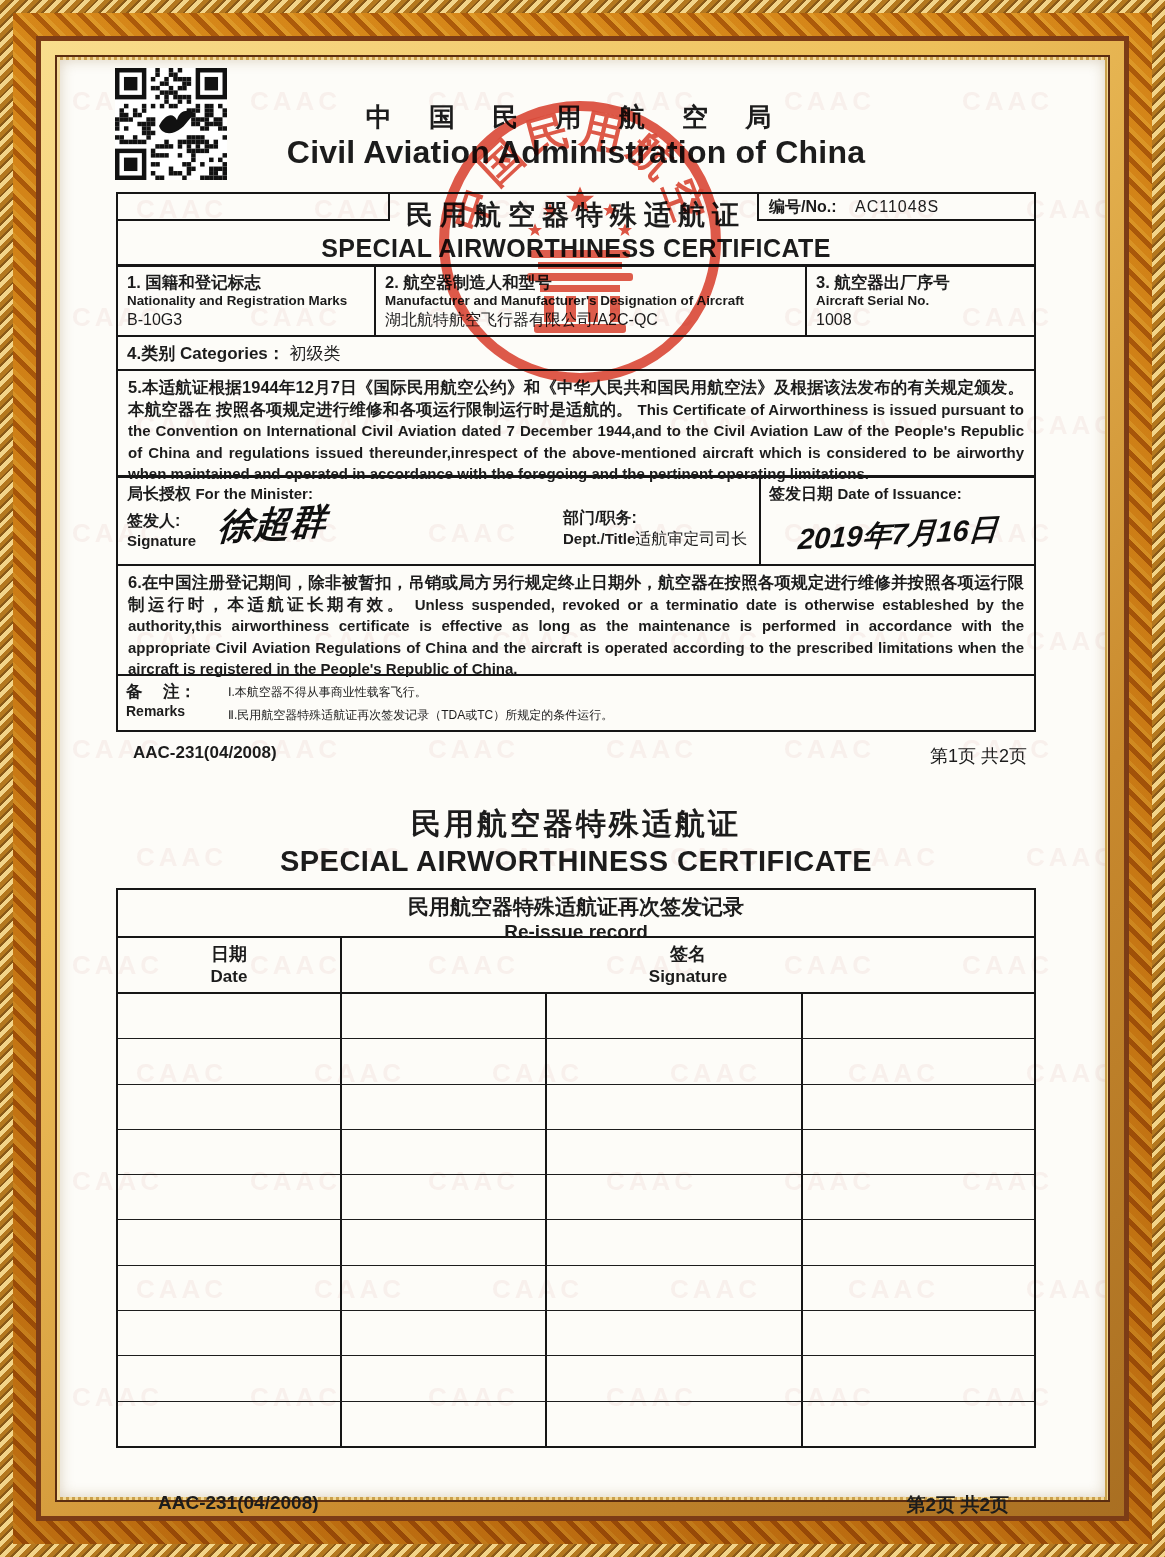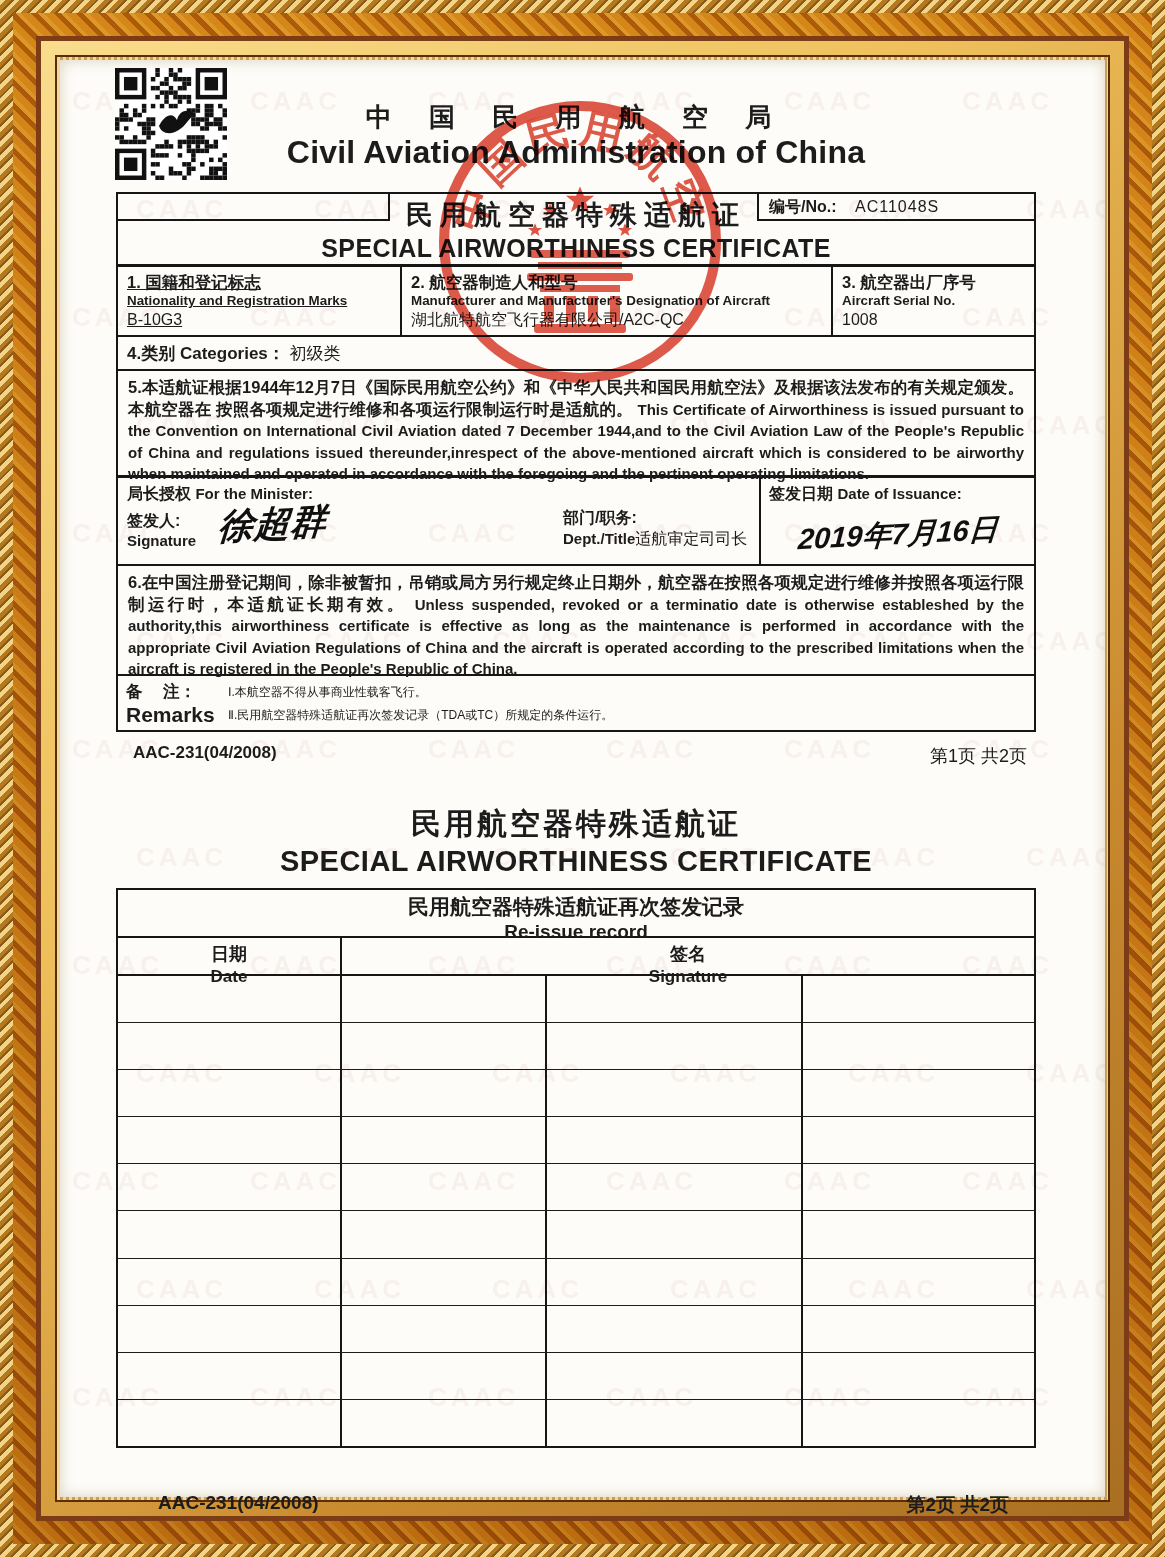--- a/index.html
+++ b/index.html
@@ -34,47 +34,47 @@
   .t1 .hdrA{position:relative;height:73px;border-bottom:3px solid #161616;}
   .blankbox{position:absolute;left:0;top:0;width:272px;height:27px;border-right:2px solid #161616;border-bottom:2px solid #161616;}
   .nobox{position:absolute;left:639px;top:0;right:0;height:27px;border-left:2px solid #161616;border-bottom:2px solid #161616;
          padding:3px 0 0 10px;font-size:16px;}
   .nobox .val{font-weight:normal;margin-left:14px;letter-spacing:1px;}
   .cert-title-cn{top:3px;font-size:27px;font-weight:bold;letter-spacing:7px;}
   .cert-title-en{bottom:1px;font-size:25px;font-weight:bold;letter-spacing:.4px;}
   .frow{display:flex;height:70px;border-bottom:2px solid #161616;}
   .fcell{padding:4px 9px;}
   .fcell+.fcell{border-left:2px solid #161616;}
-  .fc1{width:282px;text-decoration:underline;} .fc2{width:431px;} .fc3{flex:1;}
+  .fc1{width:256px;} .fc2{width:431px;} .fc3{flex:1;}
   .lz{font-size:16.5px;font-weight:bold;line-height:22px;}
   .le{font-size:13.4px;font-weight:bold;line-height:16px;}
   .lv{font-size:16px;line-height:22px;}
   .r4{height:34px;border-bottom:2px solid #161616;padding:5px 9px;font-size:17px;}
   .para{border-bottom:3px solid #161616;padding:6px 10px 0 10px;font-size:16.5px;line-height:21.5px;text-align:justify;}
   .p5{height:107px;} .p6{height:110px;border-bottom:2px solid #161616;}
   .para .en{font-weight:bold;font-size:15px;}
   .sig{position:relative;height:88px;border-bottom:2px solid #161616;}
   .sig .lab{font-size:16px;font-weight:bold;}
   .sig .sub{font-size:15px;font-weight:bold;}
   .hand{font-style:italic;font-weight:bold;transform:rotate(-3deg) skewX(-7deg);display:inline-block;color:#101010;}
   .sigdiv{position:absolute;left:641px;top:0;bottom:0;right:0;border-left:2px solid #161616;padding:6px 8px;}
   .remarks{display:flex;height:52px;padding:5px 8px;}
   .rml{width:102px;}
   .rml .l1{font-size:16.5px;font-weight:bold;display:flex;justify-content:space-between;width:70px;}
-  .rml .l2{font-size:21px;font-weight:bold;}
+  .rml .l2{font-size:14px;font-weight:bold;}
   .rmc{flex:1;font-size:12px;line-height:23px;}
   .foot{font-size:17px;}
   
   .p2-cn{top:744px;font-size:30px;font-weight:bold;letter-spacing:3px;}
   .p2-en{top:785px;font-size:29px;font-weight:bold;letter-spacing:.5px;}
   .t2{left:1px;top:828px;width:920px;height:560px;border:2px solid #161616;display:flex;flex-direction:column;}
   .t2cap{height:48px;border-bottom:2px solid #161616;text-align:center;padding-top:3px;}
   .t2cap .c1{font-size:21px;font-weight:bold;line-height:27px;}
   .t2cap .c2{font-size:19px;font-weight:bold;line-height:23px;}
-  .t2head{display:flex;height:38px;border-bottom:2px solid #161616;text-align:center;}
+  .t2head{display:flex;height:56px;border-bottom:2px solid #161616;text-align:center;}
   .t2head>div{padding-top:4px;}
   .t2head .hcn{font-size:18px;font-weight:bold;line-height:25px;}
   .t2head .hen{font-size:17px;font-weight:bold;line-height:20px;}
   .c-date{width:222px;} .c-desc{width:205px;} .c-org{width:256px;} .c-sig{flex:1;}
   .t2head>div+div,.t2row>div+div{border-left:2px solid #161616;}
   .t2body{flex:1;display:flex;flex-direction:column;}
   .t2row{flex:1;display:flex;border-bottom:1.6px solid #1d1d1d;}
   .t2row:last-child{border-bottom:none;}
   .foot2{font-size:19px;font-weight:bold;}
   .pg{font-size:18px;}

